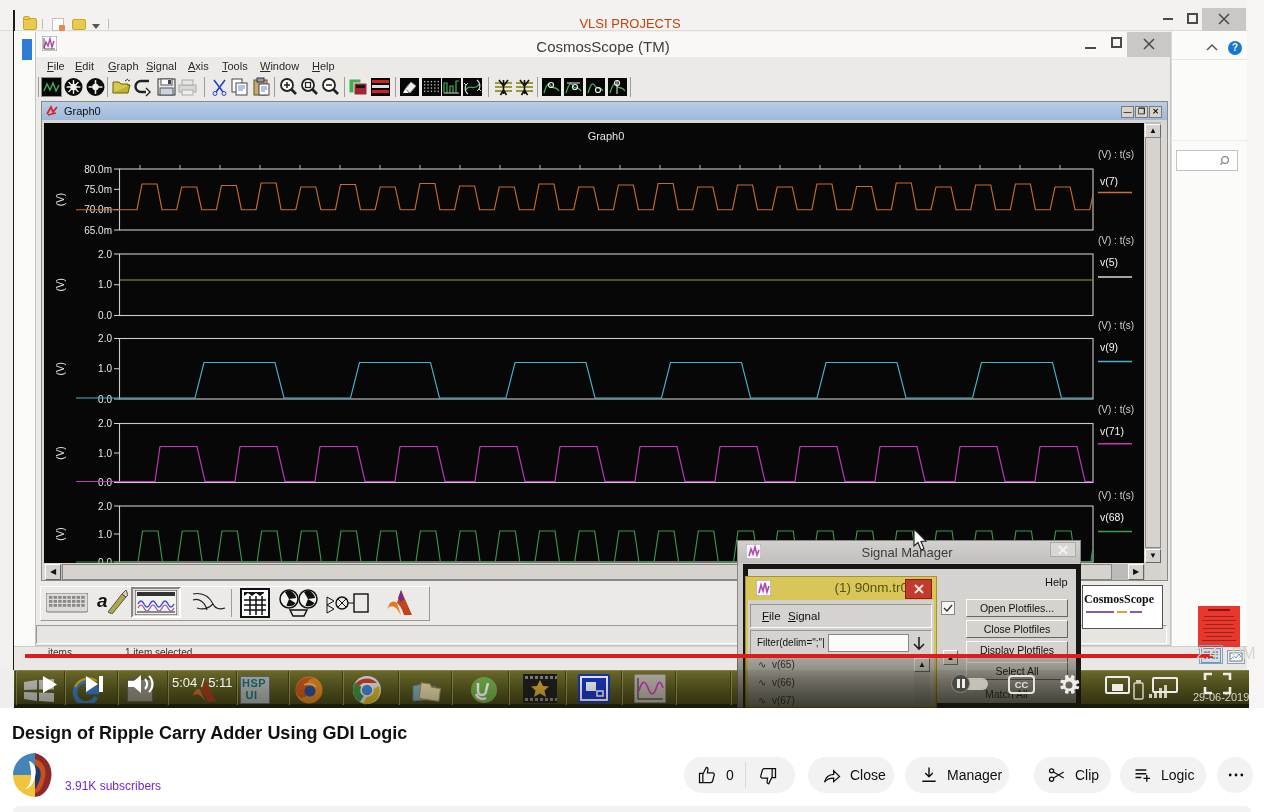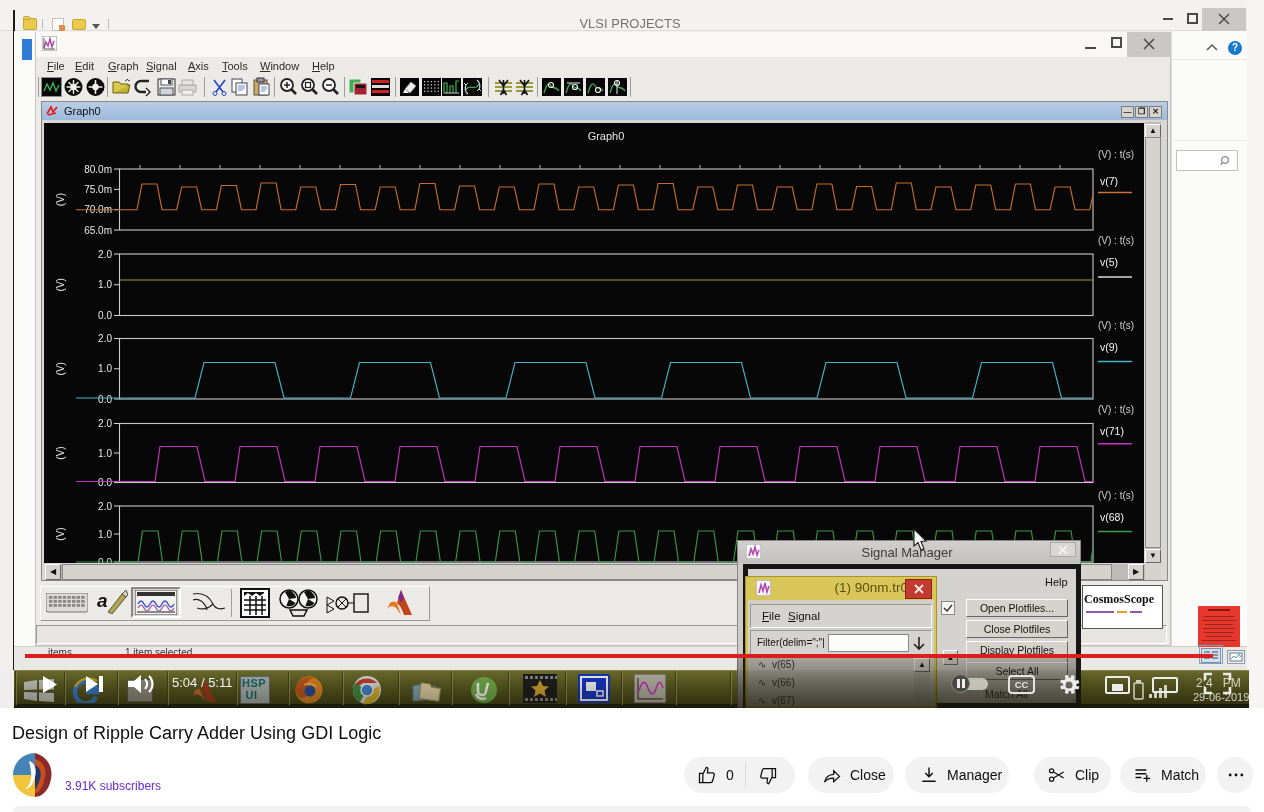--- a/index.html
+++ b/index.html
@@ -24,21 +24,21 @@
 <div class="a" style="left:22px;top:39px;width:10px;height:21px;background:#2e7cd6"></div>
 
 <div class="a" style="left:23px;top:18px;width:14px;height:12px;background:#e9c94e;border:1px solid #c8a62e;border-radius:2px"></div>
 <div class="a" style="left:23px;top:16px;width:7px;height:4px;background:#e9c94e;border:1px solid #c8a62e;border-radius:2px 2px 0 0"></div>
 <div class="a" style="left:42px;top:19px;width:1px;height:10px;background:#bcbbb9"></div>
 <div class="a" style="left:52px;top:18px;width:12px;height:13px;background:#fff;border:1px solid #c9c0ae"></div>
 <div class="a" style="left:59px;top:25px;width:6px;height:6px;background:#e28a4a;border-radius:1px"></div>
 <div class="a" style="left:72px;top:19px;width:14px;height:11px;background:#e9c94e;border:1px solid #c8a62e;border-radius:2px"></div>
 <div class="a" style="left:92px;top:24px;width:0;height:0;border-left:4px solid transparent;border-right:4px solid transparent;border-top:5px solid #555"></div>
 <div class="a" style="left:108px;top:19px;width:1px;height:10px;background:#bcbbb9"></div>
-<div class="a" style="left:560px;top:16px;width:140px;text-align:center;font-size:13px;color:#737373">VLSI PROJECTS</div>
+<div class="a" style="left:560px;top:16px;width:140px;text-align:center;font-size:13px;color:#c2410c">VLSI PROJECTS</div>
 
 <div class="a" style="left:1163px;top:18px;width:10px;height:2px;background:#4a4a4a"></div>
 <div class="a" style="left:1187px;top:13px;width:11px;height:11px;border:2px solid #4a4a4a"></div>
 <div class="a" style="left:1202px;top:8px;width:44px;height:23px;background:#c9c8c6"></div>
 <svg class="a" style="left:1218px;top:13px" width="12" height="12">
         <path d="M1 1 L11 11 M11 1 L1 11" stroke="#4a4a4a" stroke-width="1.5"></path>
       </svg>
 
 <div class="a" style="left:1171px;top:31px;width:76px;height:625px;background:#fbfbfa;border-left:1px solid #dddcda"></div>
 <div class="a" style="left:1171px;top:59px;width:76px;height:1px;background:#e7e6e4"></div>
@@ -54,20 +54,21 @@
       </svg>
 <div class="a" style="left:1247px;top:0;width:17px;height:708px;background:#f6f5f3"></div>
 
 <div class="a" style="left:35px;top:32px;width:1136px;height:614px;background:#eceae7;border:1px solid #c5c4c1"></div>
 <div class="a" style="left:36px;top:32px;width:1134px;height:25px;background:#f9f8f7"></div>
 <svg class="a" style="left:42px;top:36px" width="15" height="15">
         <rect x="0" y="0" width="15" height="15" fill="#fff" stroke="#888"></rect>
         <path d="M2 12 L4 6 L6 10 L8 3 L10 11 L12 5" stroke="#b04ab0" stroke-width="1.5" fill="none"></path>
         <path d="M2 13 h11 M2 13 V2" stroke="#555" stroke-width="1"></path>
       </svg>
+<div class="a" style="left:453px;top:38px;width:300px;text-align:center;font-size:15px;color:#3c3c3c">CosmosScope (TM)</div>
 <div class="a" style="left:1085px;top:47px;width:11px;height:2px;background:#4a4a4a"></div>
 <div class="a" style="left:1111px;top:37px;width:11px;height:11px;border:2px solid #4a4a4a"></div>
 <div class="a" style="left:1127px;top:32px;width:44px;height:25px;background:#c9c8c6"></div>
 <svg class="a" style="left:1143px;top:38px" width="12" height="12">
         <path d="M1 1 L11 11 M11 1 L1 11" stroke="#4a4a4a" stroke-width="1.5"></path>
       </svg>
 
 <div class="mi" style="left:47px"><span>F</span>ile</div>
 <div class="mi" style="left:75px"><span>E</span>dit</div>
 <div class="mi" style="left:108px"><span>G</span>raph</div>
@@ -652,26 +653,26 @@
         <rect x="8" y="1" width="5" height="3" fill="#cfcfc2"></rect>
       </svg>
 <svg class="a" style="left:1148px;top:684px;z-index:35" width="20" height="16">
         <g fill="#cfcfc2">
           <rect x="1" y="10" width="3" height="4"></rect>
           <rect x="6" y="7" width="3" height="7"></rect>
           <rect x="11" y="4" width="3" height="10"></rect>
           <rect x="16" y="1" width="3" height="13"></rect>
         </g>
       </svg>
-<div class="a" style="left:1196px;top:676px;font-size:12px;color:#d6d6c8;z-index:35">2:4&nbsp;&nbsp;&nbsp;PM</div>
+<div class="a" style="left:1196px;top:645px;font-size:16px;color:#d6d6c8;z-index:35">2:4&nbsp;&nbsp;&nbsp;PM</div>
 <div class="a" style="left:1193px;top:691px;font-size:11px;color:#d6d6c8;z-index:35">29-06-2019</div>
 
 </div>
 
-<div class="a" style="left:12px;top:723px;font-size:18px;font-weight:normal;color:#0f0f0f">Design of Ripple Carry Adder Using GDI Logic</div>
+<div class="a" style="left:12px;top:723px;font-size:18px;font-weight:bold;color:#0f0f0f">Design of Ripple Carry Adder Using GDI Logic</div>
 <svg class="a" style="left:13px;top:753px" width="44" height="44" viewBox="0 0 44 44">
       <defs>
         <clipPath id="av">
           <circle cx="22" cy="22" r="22"></circle>
         </clipPath>
       </defs>
       <g clip-path="url(#av)">
         <rect width="44" height="44" fill="#fff"></rect>
         <path d="M0 0 H22 V22 H0 Z" fill="#4584b6"></path>
         <path d="M0 22 H22 V44 H0 Z" fill="#f2c43d"></path>
@@ -717,21 +718,21 @@
           <path d="M7.8 8.4 L20 15.5 M7.8 15.6 L20 8.5"></path>
         </g>
       </svg>
 <div class="lb" style="left:41px">Clip</div>
 </div>
 
 <div class="ytb" style="left:1120px;width:86px">
 <svg class="lb" style="left:13px;top:8px" width="20" height="20" viewBox="0 0 24 24">
         <path fill="none" stroke="#0f0f0f" stroke-width="1.6" d="M3 6 h13 M3 10.5 h13 M3 15 h7 M16.5 12 v8 M12.5 16 h8"></path>
       </svg>
-<div class="lb" style="left:41px">Match</div>
+<div class="lb" style="left:41px">Logic</div>
 </div>
 
 <div class="ytb" style="left:1217px;width:36px">
 <svg class="lb" style="left:9px;top:8px" width="20" height="20" viewBox="0 0 24 24">
         <g fill="#0f0f0f">
           <circle cx="5" cy="12" r="1.7"></circle>
           <circle cx="12" cy="12" r="1.7"></circle>
           <circle cx="19" cy="12" r="1.7"></circle>
         </g>
       </svg>

